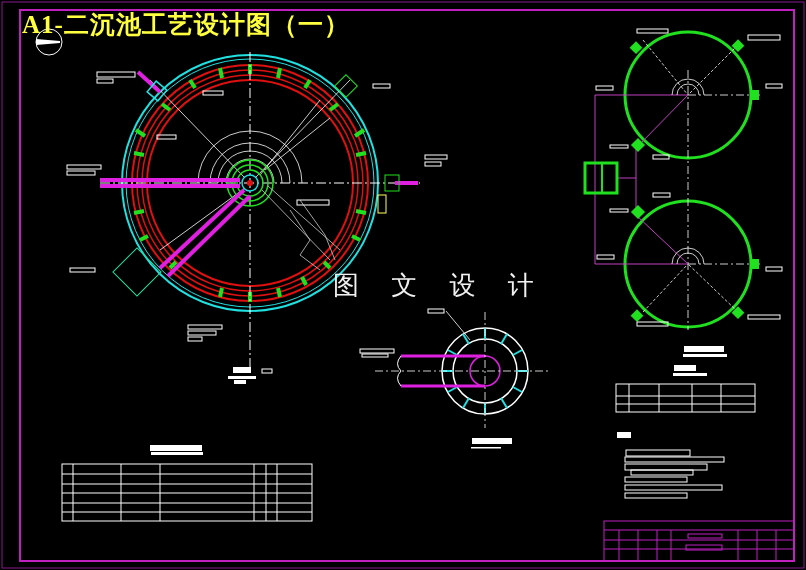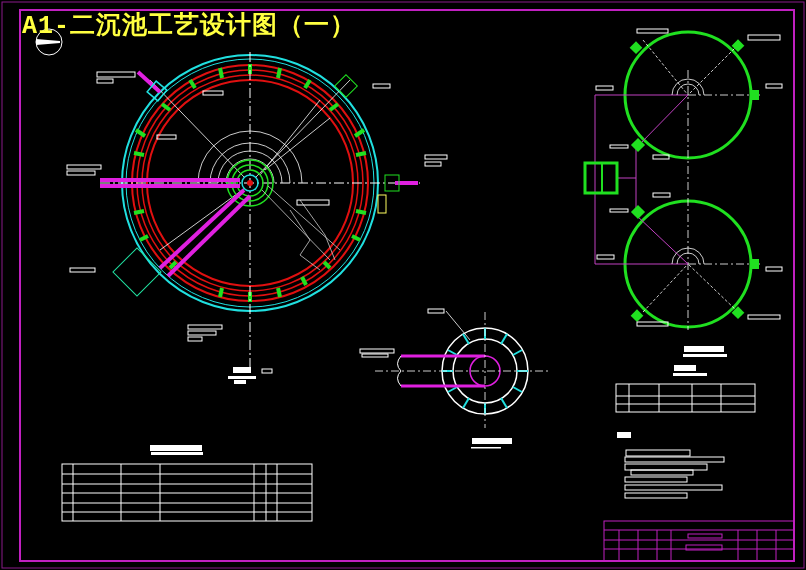--- a/index.html
+++ b/index.html
@@ -1,18 +1,18 @@
 <!DOCTYPE html>
 <html><head>
 <meta charset="utf-8">
 <style>
   html,body{margin:0;padding:0;background:#000;}
   body{width:806px;height:570px;position:relative;overflow:hidden;font-family:"DejaVu Sans",sans-serif;}
   #stage{position:absolute;left:0;top:0;width:806px;height:570px;}
-  .title{position:absolute;left:22px;top:8px;color:#ffff40;font-size:25px;font-weight:bold;letter-spacing:1px;white-space:nowrap;font-family:Liberation Mono, monospace;}
+  .title{position:absolute;left:22px;top:8px;color:#ffff40;font-size:25px;font-weight:bold;letter-spacing:1px;white-space:nowrap;font-family:Liberation Serif, serif;}
   .watermark{position:absolute;left:333px;top:268px;color:#f0f0f0;font-size:26px;letter-spacing:12px;white-space:nowrap;font-family:"DejaVu Serif",serif;}
 </style>
 </head>
 <body>
 
 <div id="stage">
 <svg width="806" height="570" viewBox="0 0 806 570" xmlns="http://www.w3.org/2000/svg" style="position:absolute;left:0;top:0">
 
   <g>
     <rect x="2" y="2" width="802" height="566" fill="none" stroke="#8a1a8a" stroke-width="1"></rect>
@@ -281,13 +281,14 @@
       <line x1="121" y1="464" x2="121" y2="521"></line>
       <line x1="160" y1="464" x2="160" y2="521"></line>
       <line x1="254" y1="464" x2="254" y2="521"></line>
       <line x1="266" y1="464" x2="266" y2="521"></line>
       <line x1="277" y1="464" x2="277" y2="521"></line>
     </g>
   </g>
 </svg>
 
 <div class="title">A1-二沉池工艺设计图（一）</div>
+<div class="watermark">图 文 设 计</div>
 </div>
 
 </body></html>

